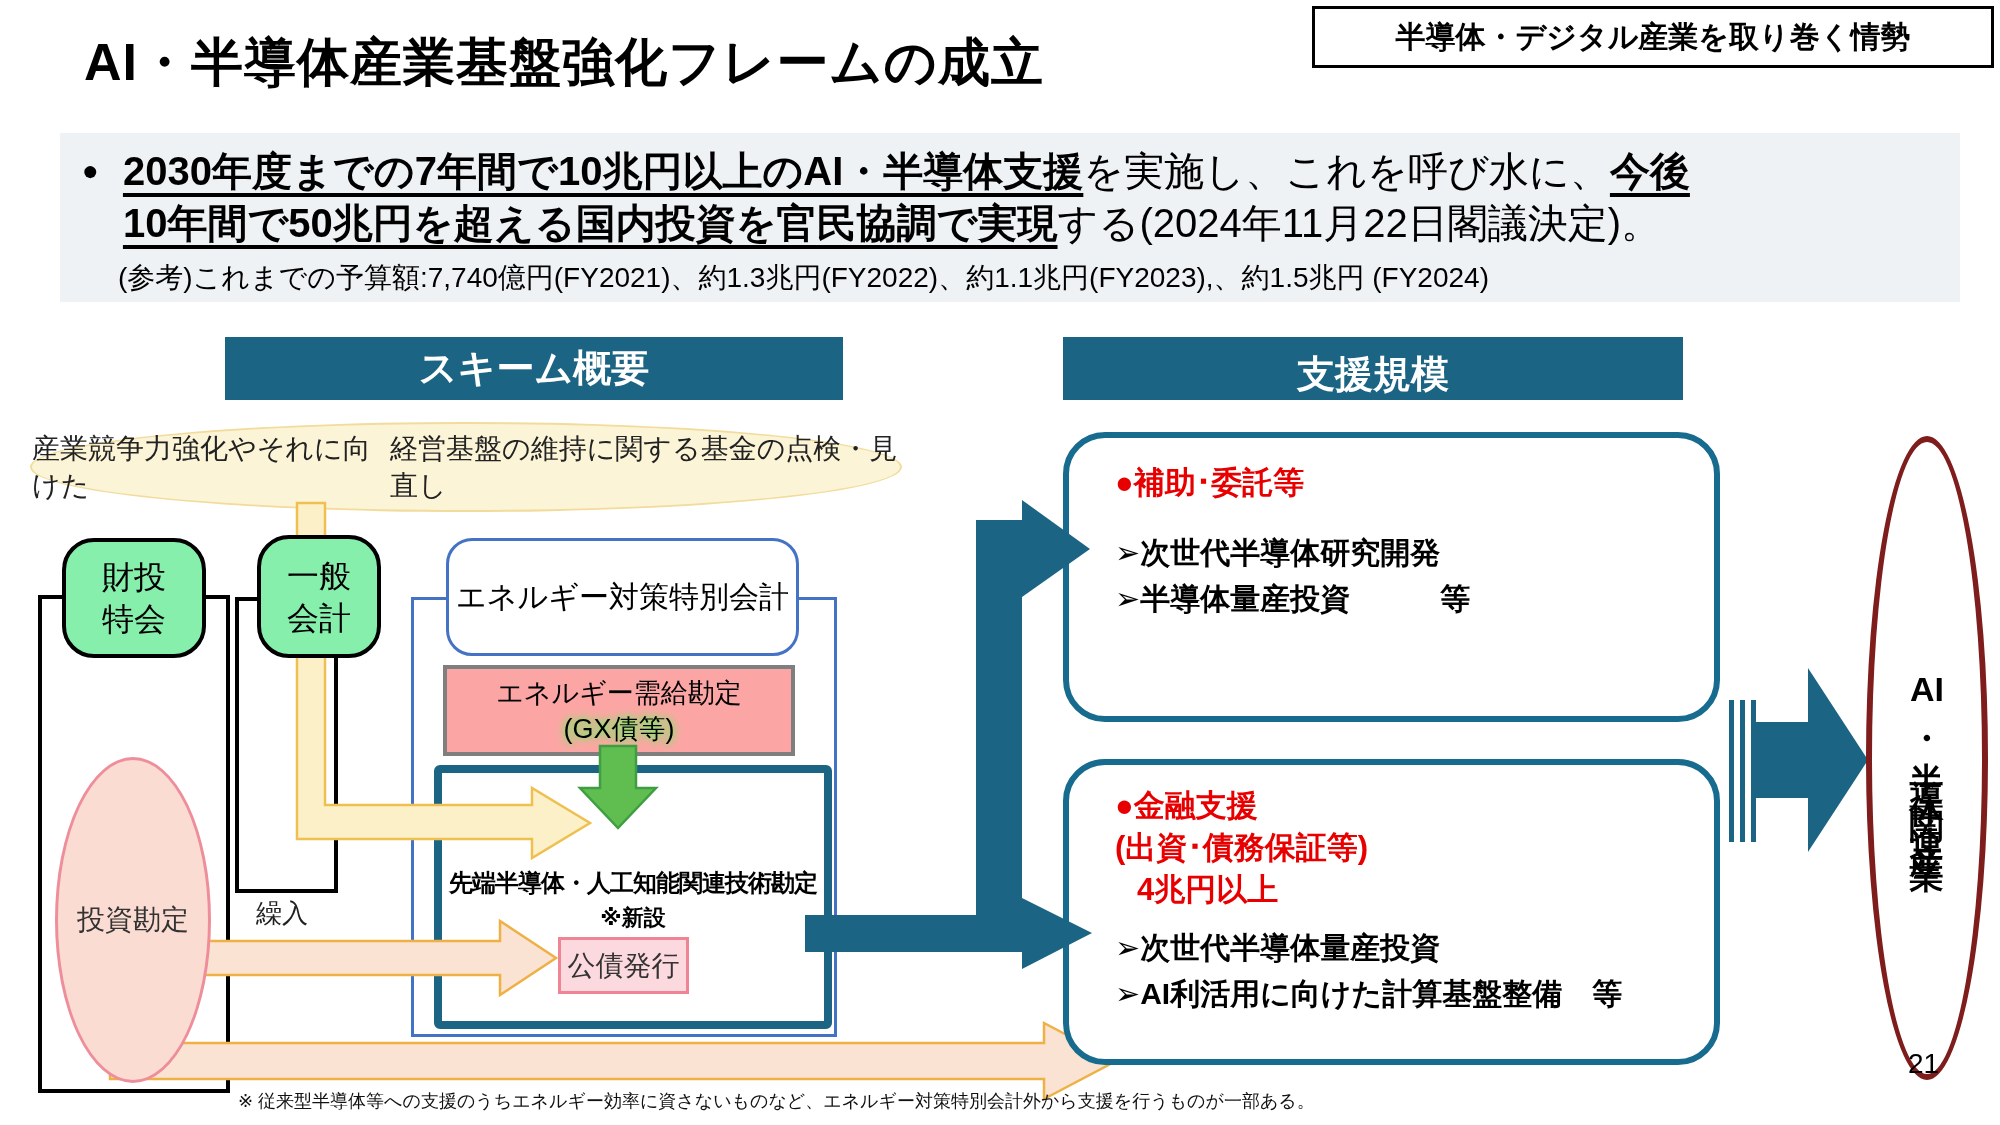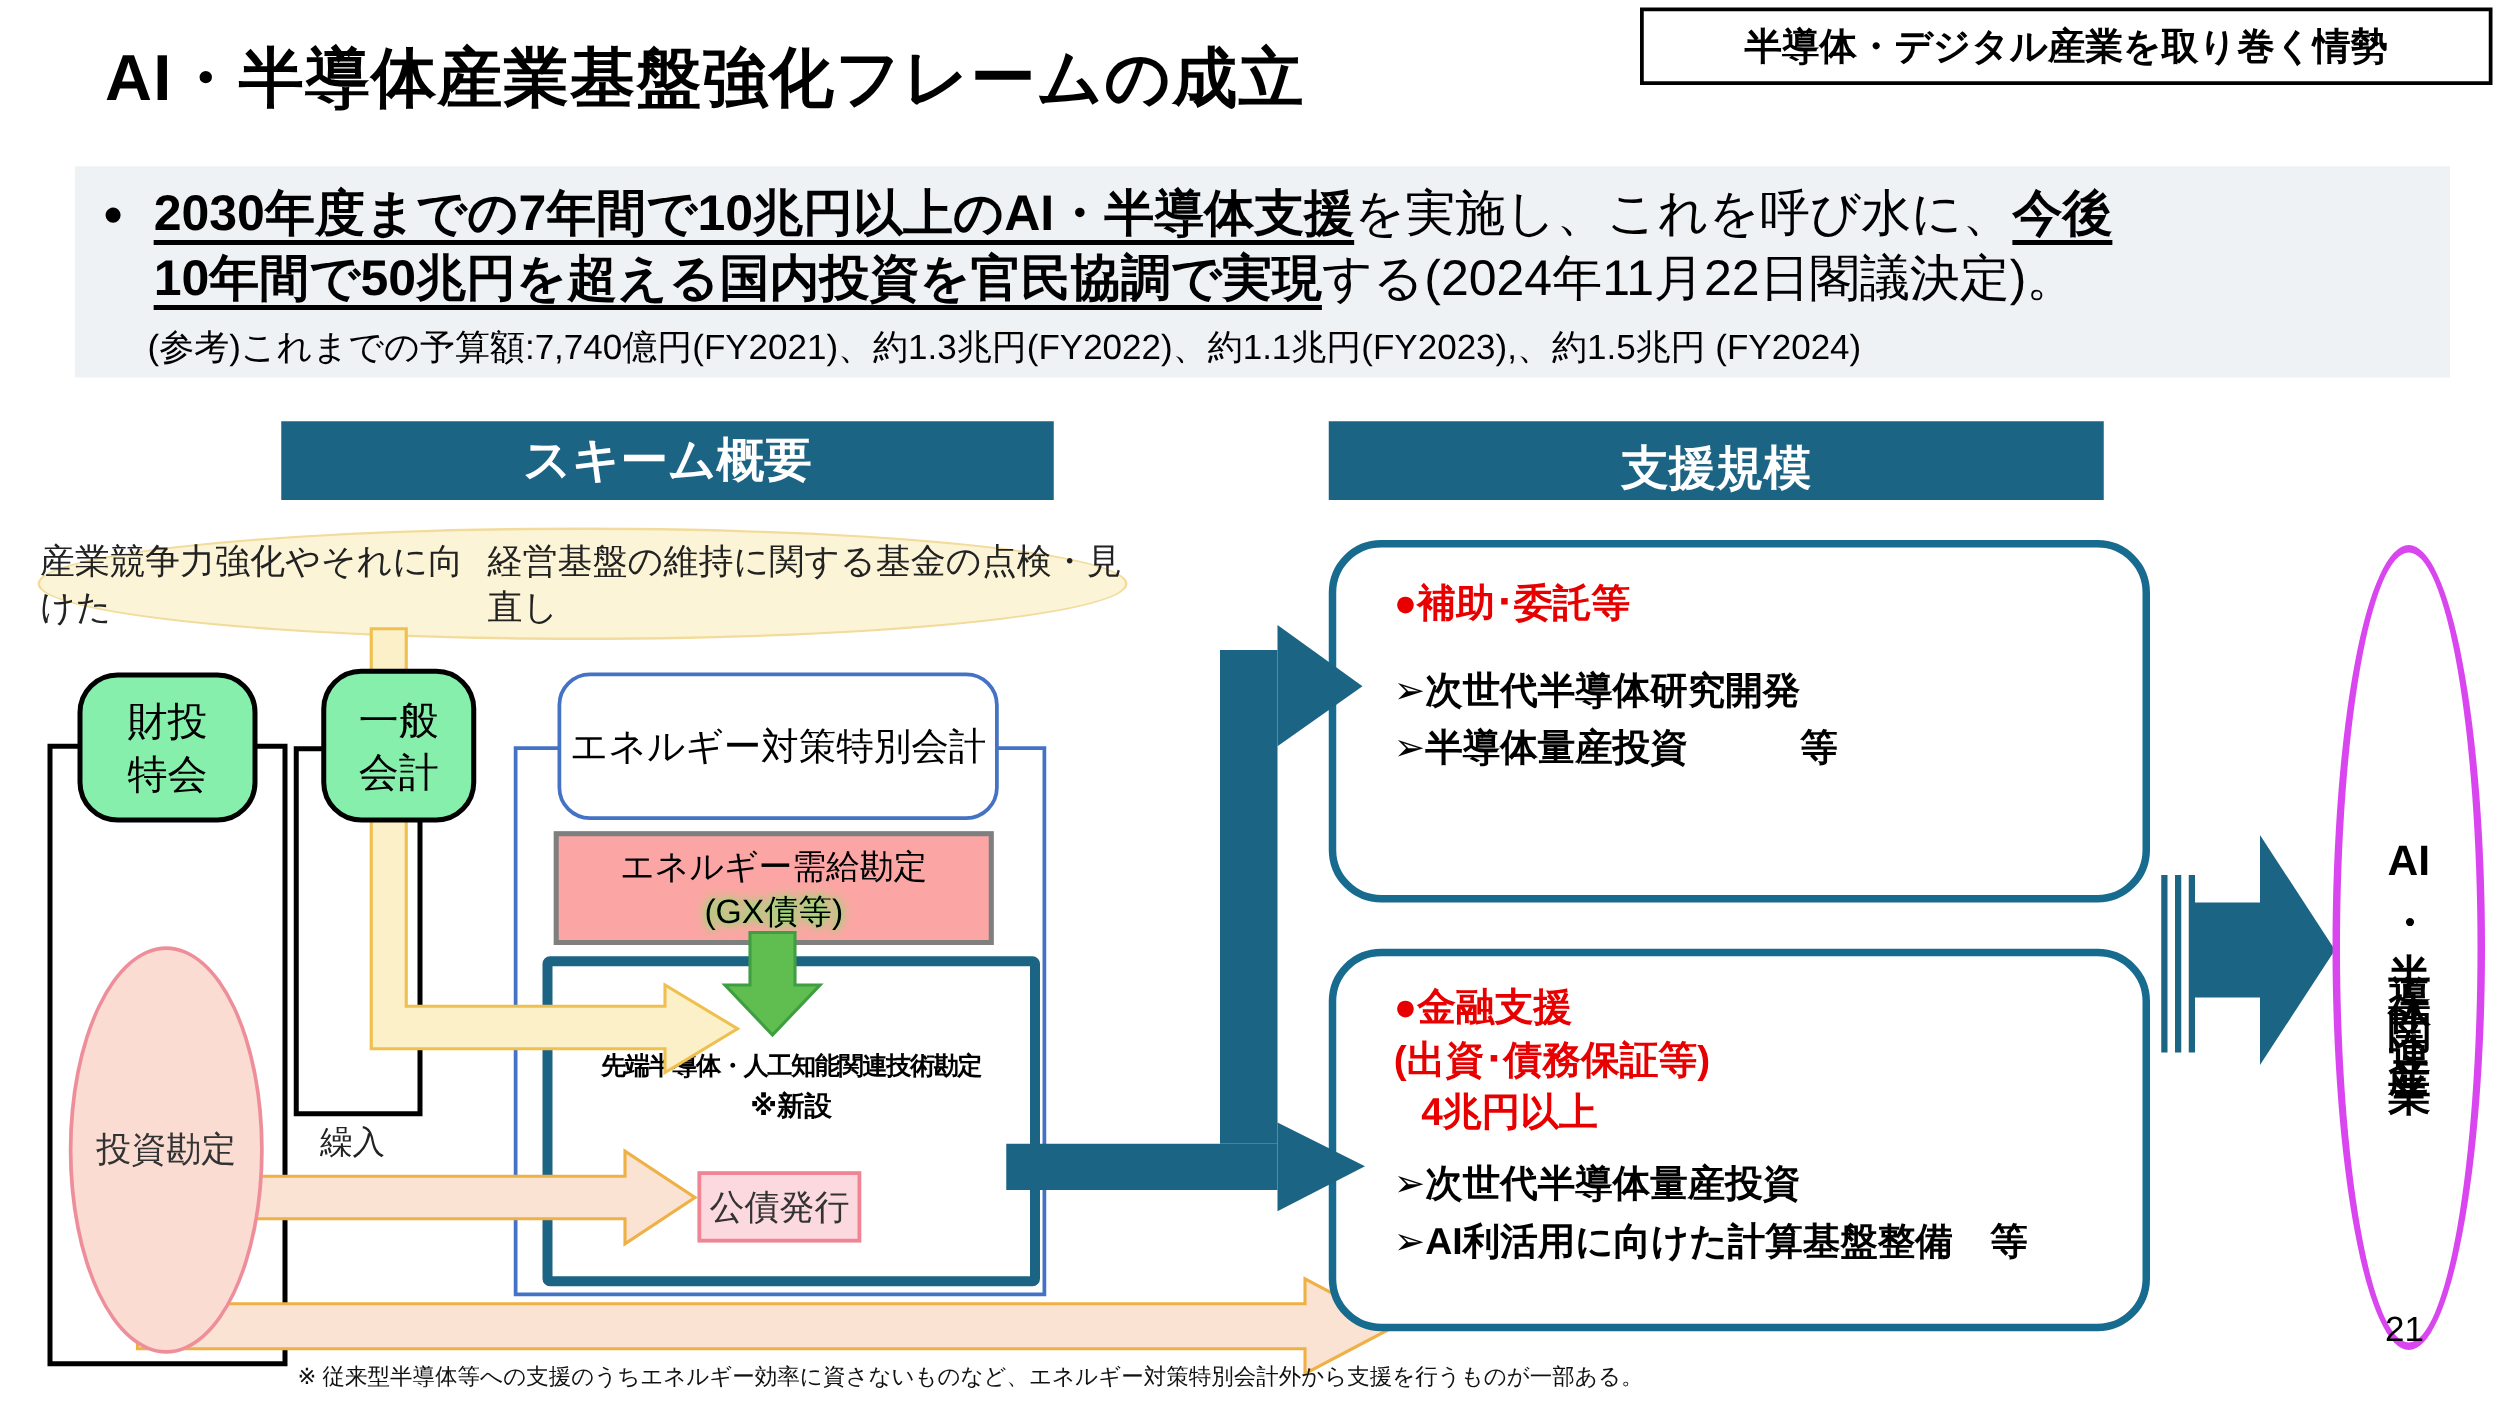--- a/index.html
+++ b/index.html
@@ -37,21 +37,21 @@
   #rect-ippan{left:235px;top:597px;width:95px;height:288px;}
   #blue-rect{left:411px;top:597px;width:420px;height:434px;border:3px solid #4472C4;background:#fff;}
   #ene-box{left:446px;top:538px;width:347px;height:112px;border:3px solid #4472C4;border-radius:26px;
            background:#fff;display:flex;align-items:center;justify-content:center;font-size:30px;}
   #jukyu-box{left:443px;top:665px;width:344px;height:83px;border:4px solid #7F7F7F;background:#fca5a5;
              display:flex;flex-direction:column;align-items:center;justify-content:center;
              font-size:27px;line-height:36px;}
   .gx{text-shadow:0 0 4px #86E26A,0 0 8px #86E26A,0 0 13px #9BE87F;}
   #sentan-box{left:434px;top:765px;width:382px;height:248px;border:8px solid #1C6484;border-radius:6px;background:#fff;}
   #sentan-text{position:absolute;top:66px;width:100%;text-align:center;font-weight:bold;}
-  #sentan-text .l1{font-size:20px;letter-spacing:-1px;white-space:nowrap;}
+  #sentan-text .l1{font-size:24px;letter-spacing:-1px;white-space:nowrap;margin-top:28px;}
   #sentan-text .l2{font-size:22px;margin-top:4px;}
   #kosai-box{position:absolute;left:116px;top:164px;width:125px;height:51px;
              border:3px solid #EE8494;background:#FBD9DF;
              display:flex;align-items:center;justify-content:center;font-size:28px;color:#333;}
   .blackbox{border:4.5px solid #000;border-radius:32px;background:#86efac;
             display:flex;flex-direction:column;align-items:center;justify-content:center;
             font-size:32px;line-height:42px;}
   #box-zaito{left:62px;top:538px;width:136px;height:112px;}
   #box-ippan{left:257px;top:535px;width:116px;height:115px;}
   #toushi-ellipse{left:55px;top:757px;width:150px;height:320px;border-radius:50%;
@@ -66,21 +66,21 @@
   .redline{color:#E80000;font-weight:bold;font-size:31px;line-height:42px;}
   .indent1{padding-left:34px;}
   .indent2{padding-left:22px;}
   .items{margin-top:26px;font-weight:bold;font-size:30px;line-height:46px;}
   #support-box2 .items{margin-top:14px;}
 
   
   #triple-bars{left:1729px;top:700px;display:flex;gap:6px;}
   #triple-bars .bar{width:5px;height:142px;background:#1C6484;}
   #outcome-ellipse{left:1866px;top:436px;width:110px;height:632px;border-radius:50%;
-                   border:6px solid #d946ef;background:#fff;
+                   border:6px solid #7f1d1d;background:#fff;
                    display:flex;flex-direction:column;align-items:center;justify-content:center;}
   #outcome-ellipse .latin{font-size:34px;font-weight:bold;}
   #outcome-ellipse .vert{writing-mode:vertical-rl;text-orientation:upright;
                          font-size:34px;font-weight:bold;letter-spacing:16px;margin-top:10px;}
 
   #footnote{left:238px;top:1089px;font-size:18px;color:#111;}
   #page-num{left:1908px;top:1048px;font-size:28px;}
 
   svg.overlay{position:absolute;left:0;top:0;pointer-events:none;}
 </style>

